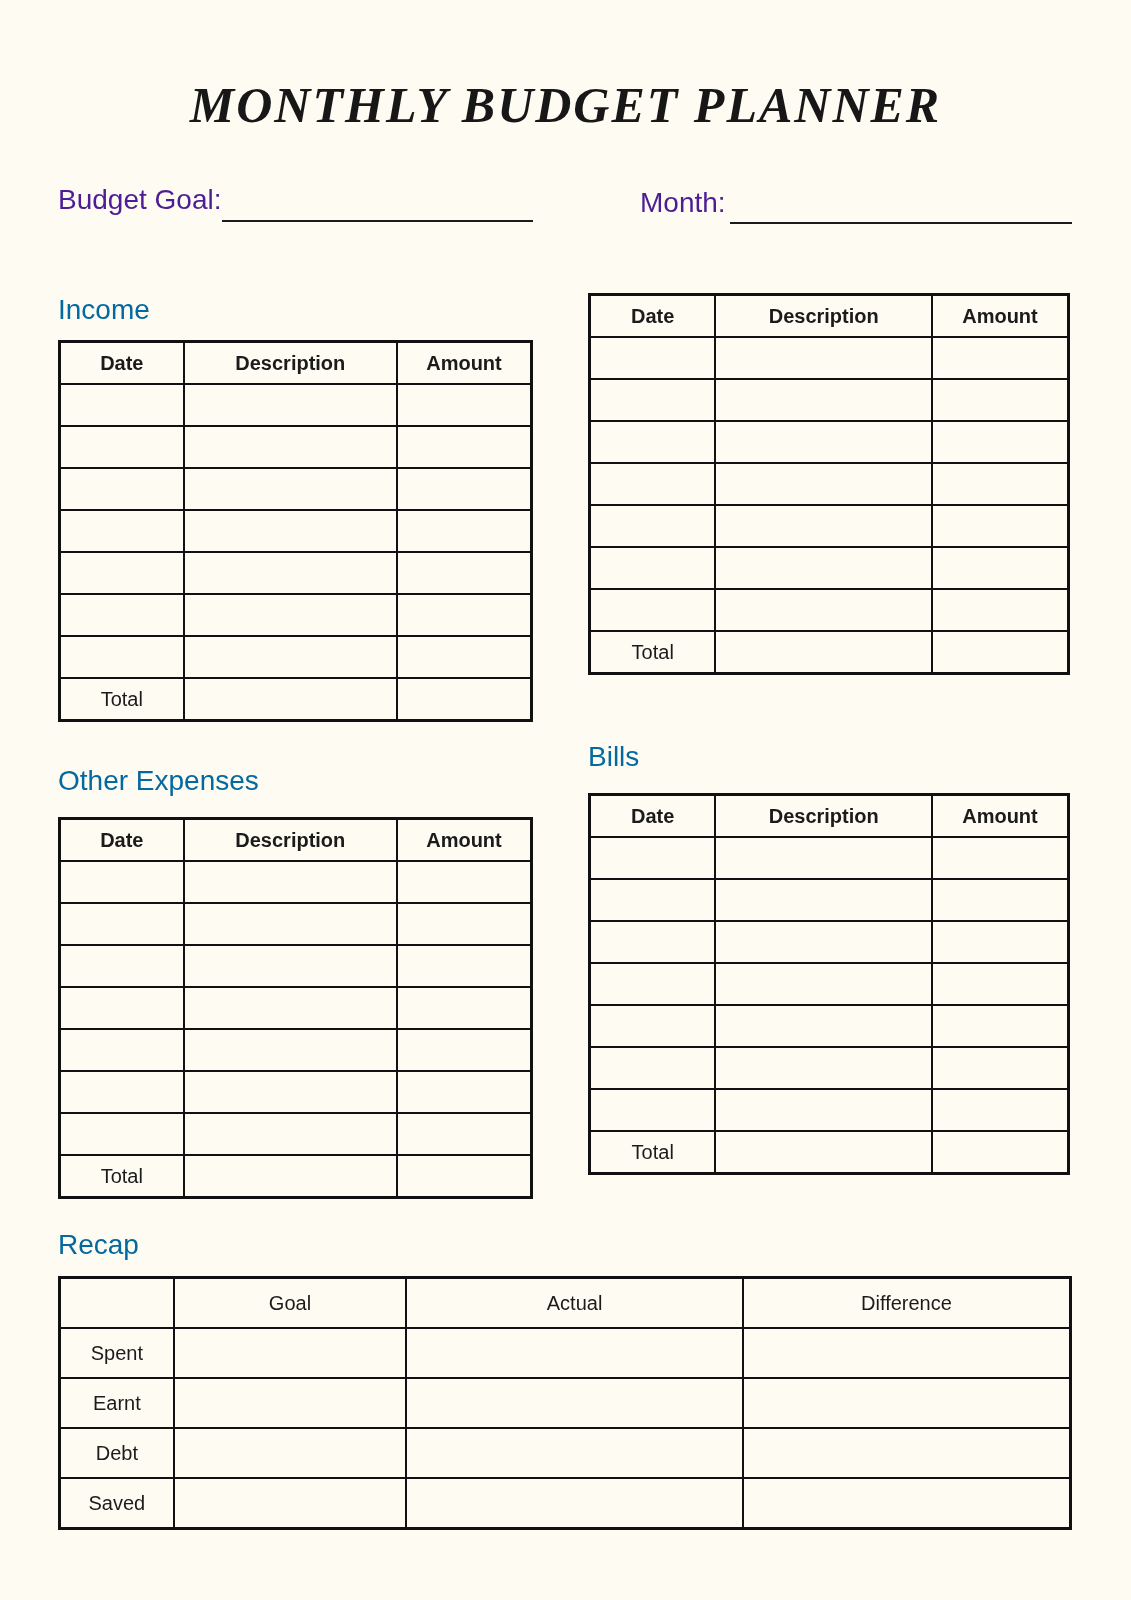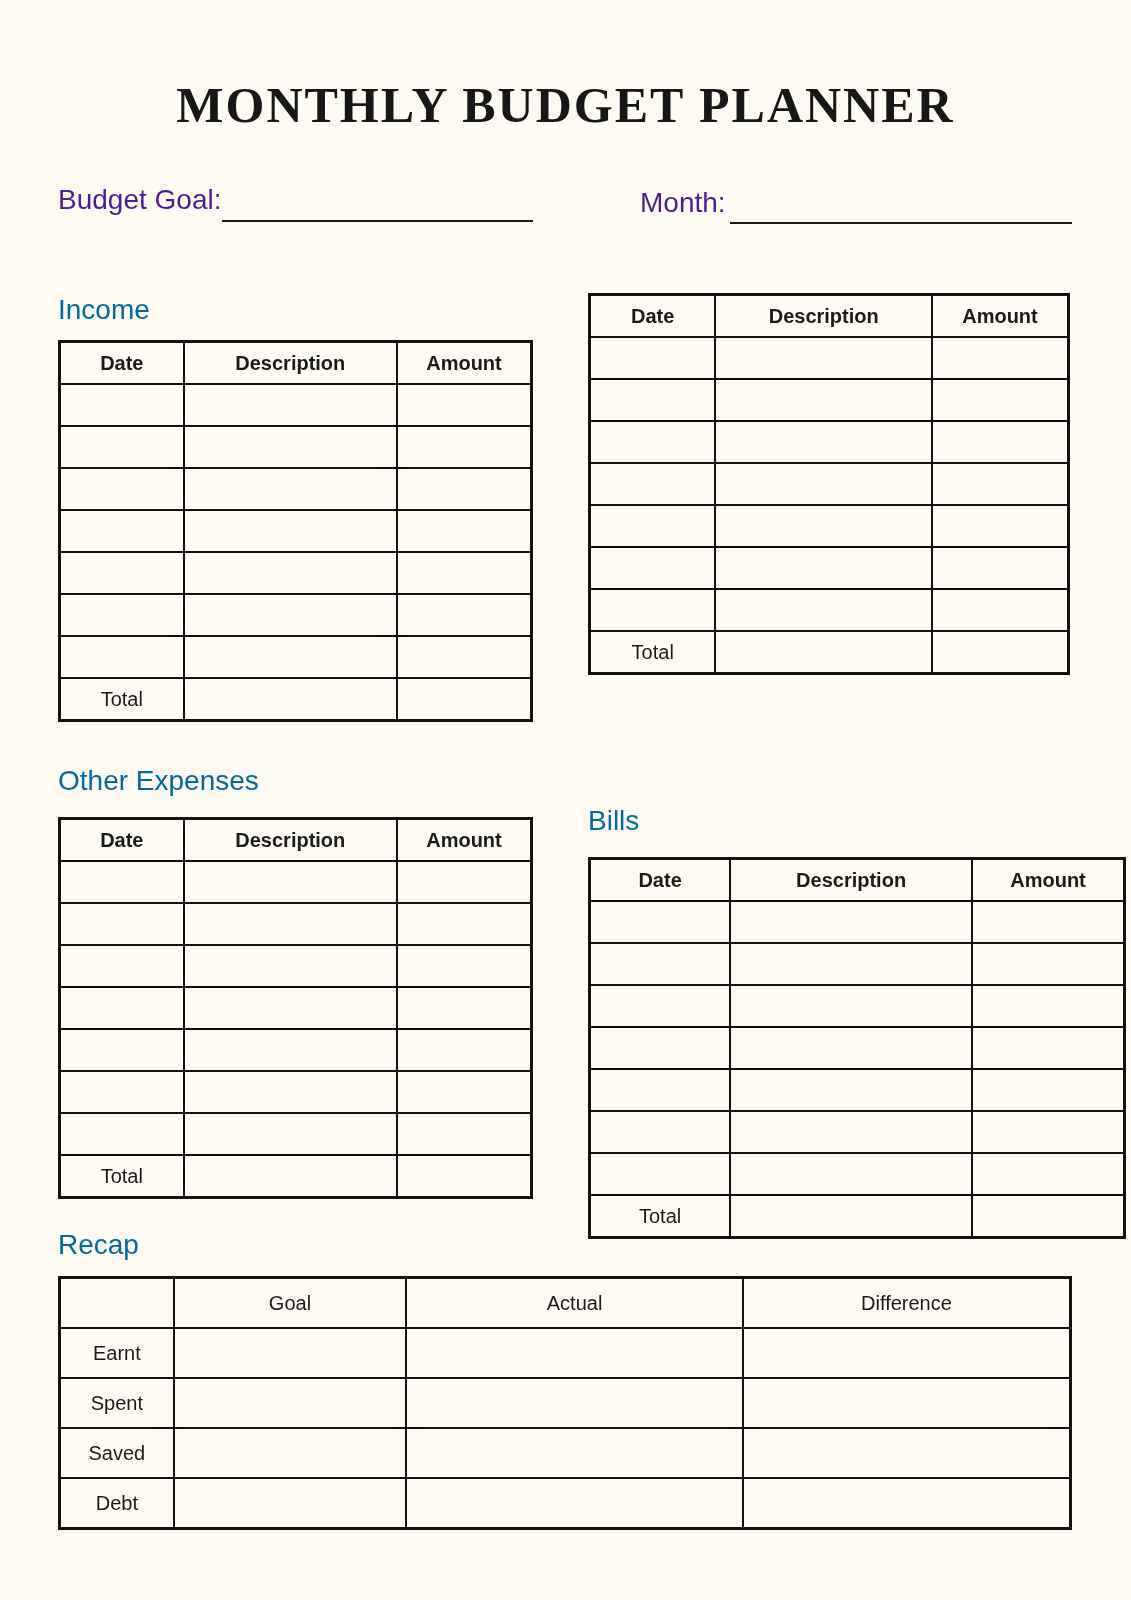--- a/index.html
+++ b/index.html
@@ -22,20 +22,21 @@
     top: 76px;
     left: 0;
     width: 100%;
     text-align: center;
     font-family: "Liberation Serif", "DejaVu Serif", serif;
     font-size: 50px;
     font-weight: 600;
     letter-spacing: 2px;
     color: #171717;
     white-space: nowrap;
+    font-style: italic;
   }
   .field-label {
     position: absolute;
     font-size: 28px;
     font-weight: 400;
     color: #4c1d95;
     white-space: nowrap;
   }
   .field-label.budget-goal { left: 58px; top: 184px; }
   .field-label.month { left: 640px; top: 187px; }
@@ -44,21 +45,21 @@
     height: 0;
     border-bottom: 2px solid #1b1b1b;
   }
   .fill-line.budget-goal { left: 222px; top: 220px; width: 311px; }
   .fill-line.month { left: 730px; top: 222px; width: 342px; }
 
   .section { position: absolute; }
   .sec-income { left: 58px; top: 293px; width: 475px; }
   .sec-fixed { left: 588px; top: 293px; width: 482px; }
   .sec-other { left: 58px; top: 764px; width: 475px; }
-  .sec-bills { left: 588px; top: 804px; width: 538px; }
+  .sec-bills { left: 588px; top: 740px; width: 482px; }
   .sec-recap { left: 58px; top: 1228px; width: 1014px; }
 
   .section-heading {
     font-size: 28px;
     font-weight: 400;
     line-height: 33px;
     margin: 0 0 14px 0;
     color: #0369a1;
   }
   .sec-other .section-heading, .sec-bills .section-heading { margin-bottom: 20px; }
@@ -381,39 +382,39 @@
       <thead>
         <tr>
           <th></th>
           <th>Goal</th>
           <th>Actual</th>
           <th>Difference</th>
         </tr>
       </thead>
       <tbody>
         <tr>
+          <td class="row-label">Spent</td>
+          <td></td>
+          <td></td>
+          <td></td>
+        </tr>
+        <tr>
           <td class="row-label">Earnt</td>
           <td></td>
           <td></td>
           <td></td>
         </tr>
         <tr>
-          <td class="row-label">Spent</td>
+          <td class="row-label">Debt</td>
           <td></td>
           <td></td>
           <td></td>
         </tr>
         <tr>
           <td class="row-label">Saved</td>
-          <td></td>
-          <td></td>
-          <td></td>
-        </tr>
-        <tr>
-          <td class="row-label">Debt</td>
           <td></td>
           <td></td>
           <td></td>
         </tr>
       </tbody>
     </table>
   </div>
 
 </div>
 

